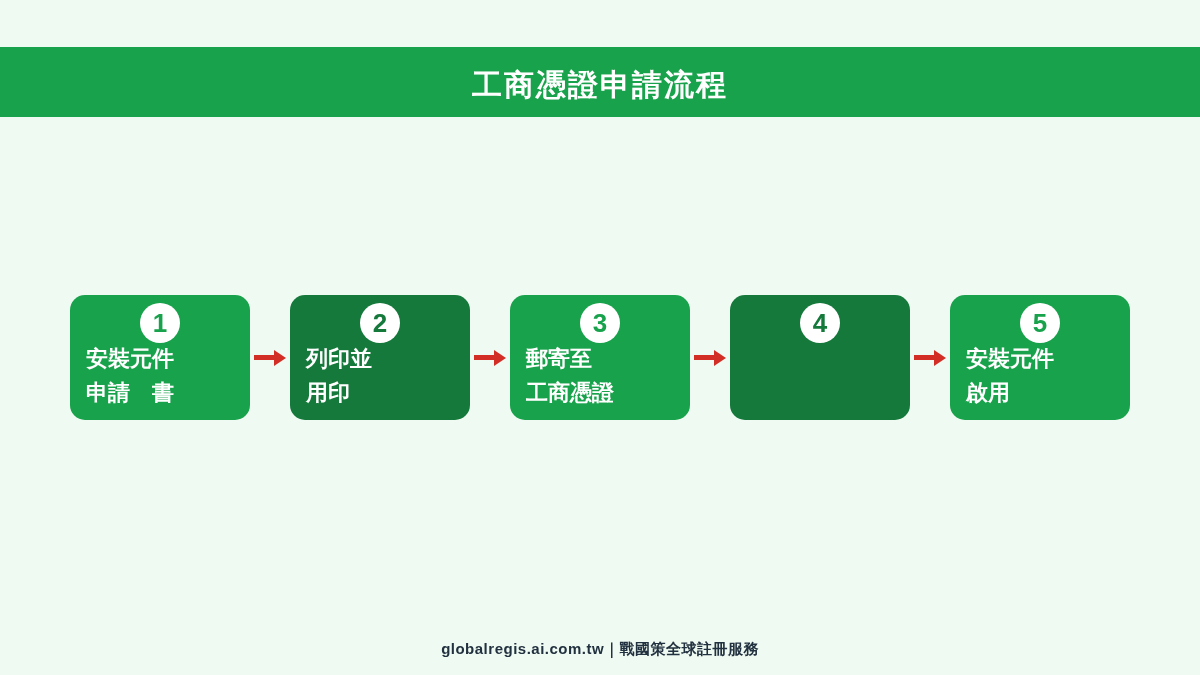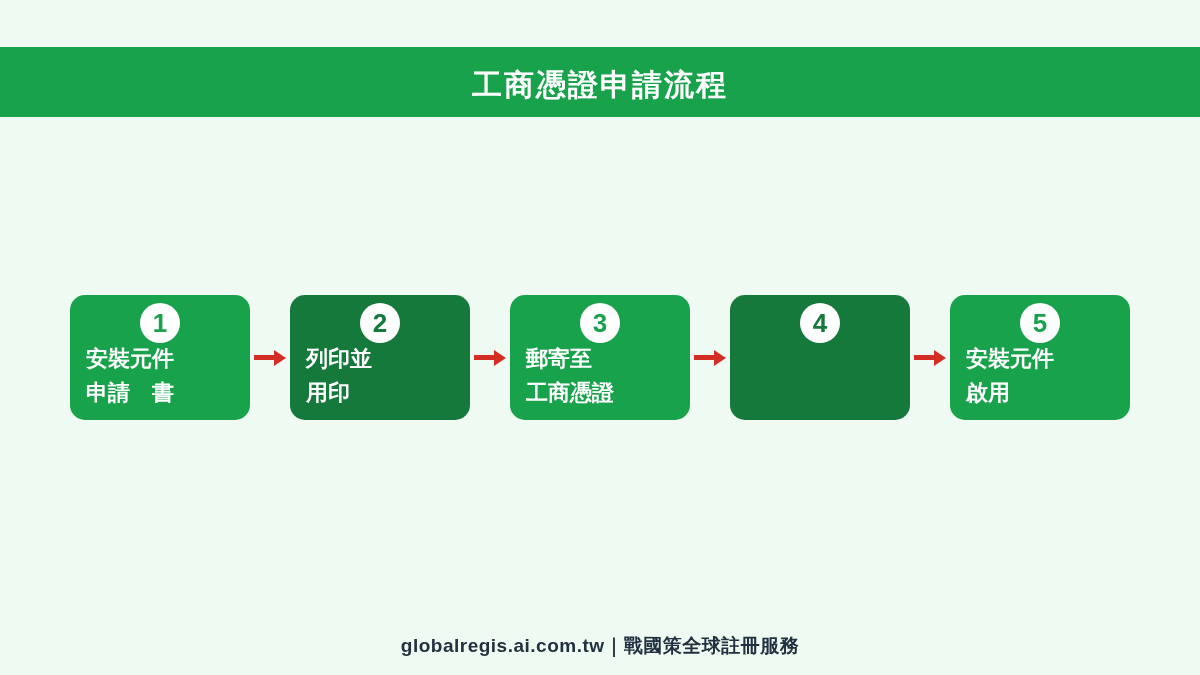--- a/index.html
+++ b/index.html
@@ -77,21 +77,21 @@
     width:0;height:0;
     border-top:8px solid transparent;
     border-bottom:8px solid transparent;
     border-left:12px solid var(--red);
   }
   .footer{
     position:absolute;left:0;bottom:16px;
     width:1200px;
     text-align:center;
     color:var(--footer);
-    font-size:19px;font-weight:bold;
+    font-size:15px;font-weight:bold;
     letter-spacing:0.5px;
   }
 </style>
 </head>
 <body>
 
 <div class="banner">
   <h1>工商憑證申請流程</h1>
 </div>
 

